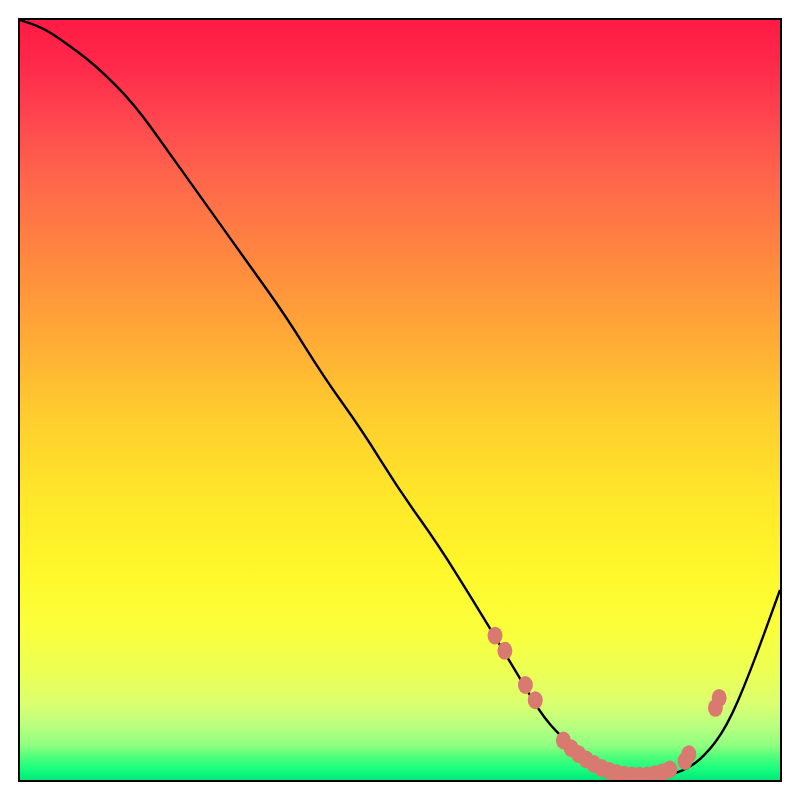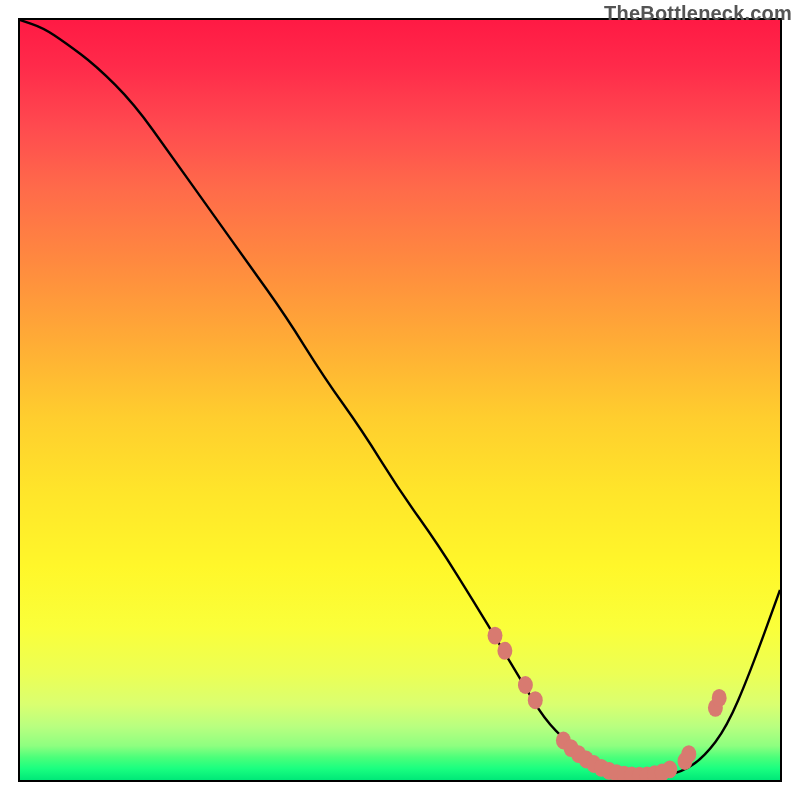--- a/index.html
+++ b/index.html
@@ -87,14 +87,13 @@
           <ellipse cx="637.94" cy="758.27" rx="7.5" ry="9" fill="#d87a70"></ellipse>
           <ellipse cx="645.58" cy="756.36" rx="7.5" ry="9" fill="#d87a70"></ellipse>
           <ellipse cx="653.22" cy="753.30" rx="7.5" ry="9" fill="#d87a70"></ellipse>
           <ellipse cx="668.50" cy="744.90" rx="7.5" ry="9" fill="#d87a70"></ellipse>
           <ellipse cx="672.32" cy="738.02" rx="7.5" ry="9" fill="#d87a70"></ellipse>
           <ellipse cx="699.06" cy="691.42" rx="7.5" ry="9" fill="#d87a70"></ellipse>
           <ellipse cx="702.88" cy="681.49" rx="7.5" ry="9" fill="#d87a70"></ellipse>
         </g>
     </svg>
   </div>
-  <div class="watermark">TheBottleneck.com</div>
 </div>
 
 </body></html>

